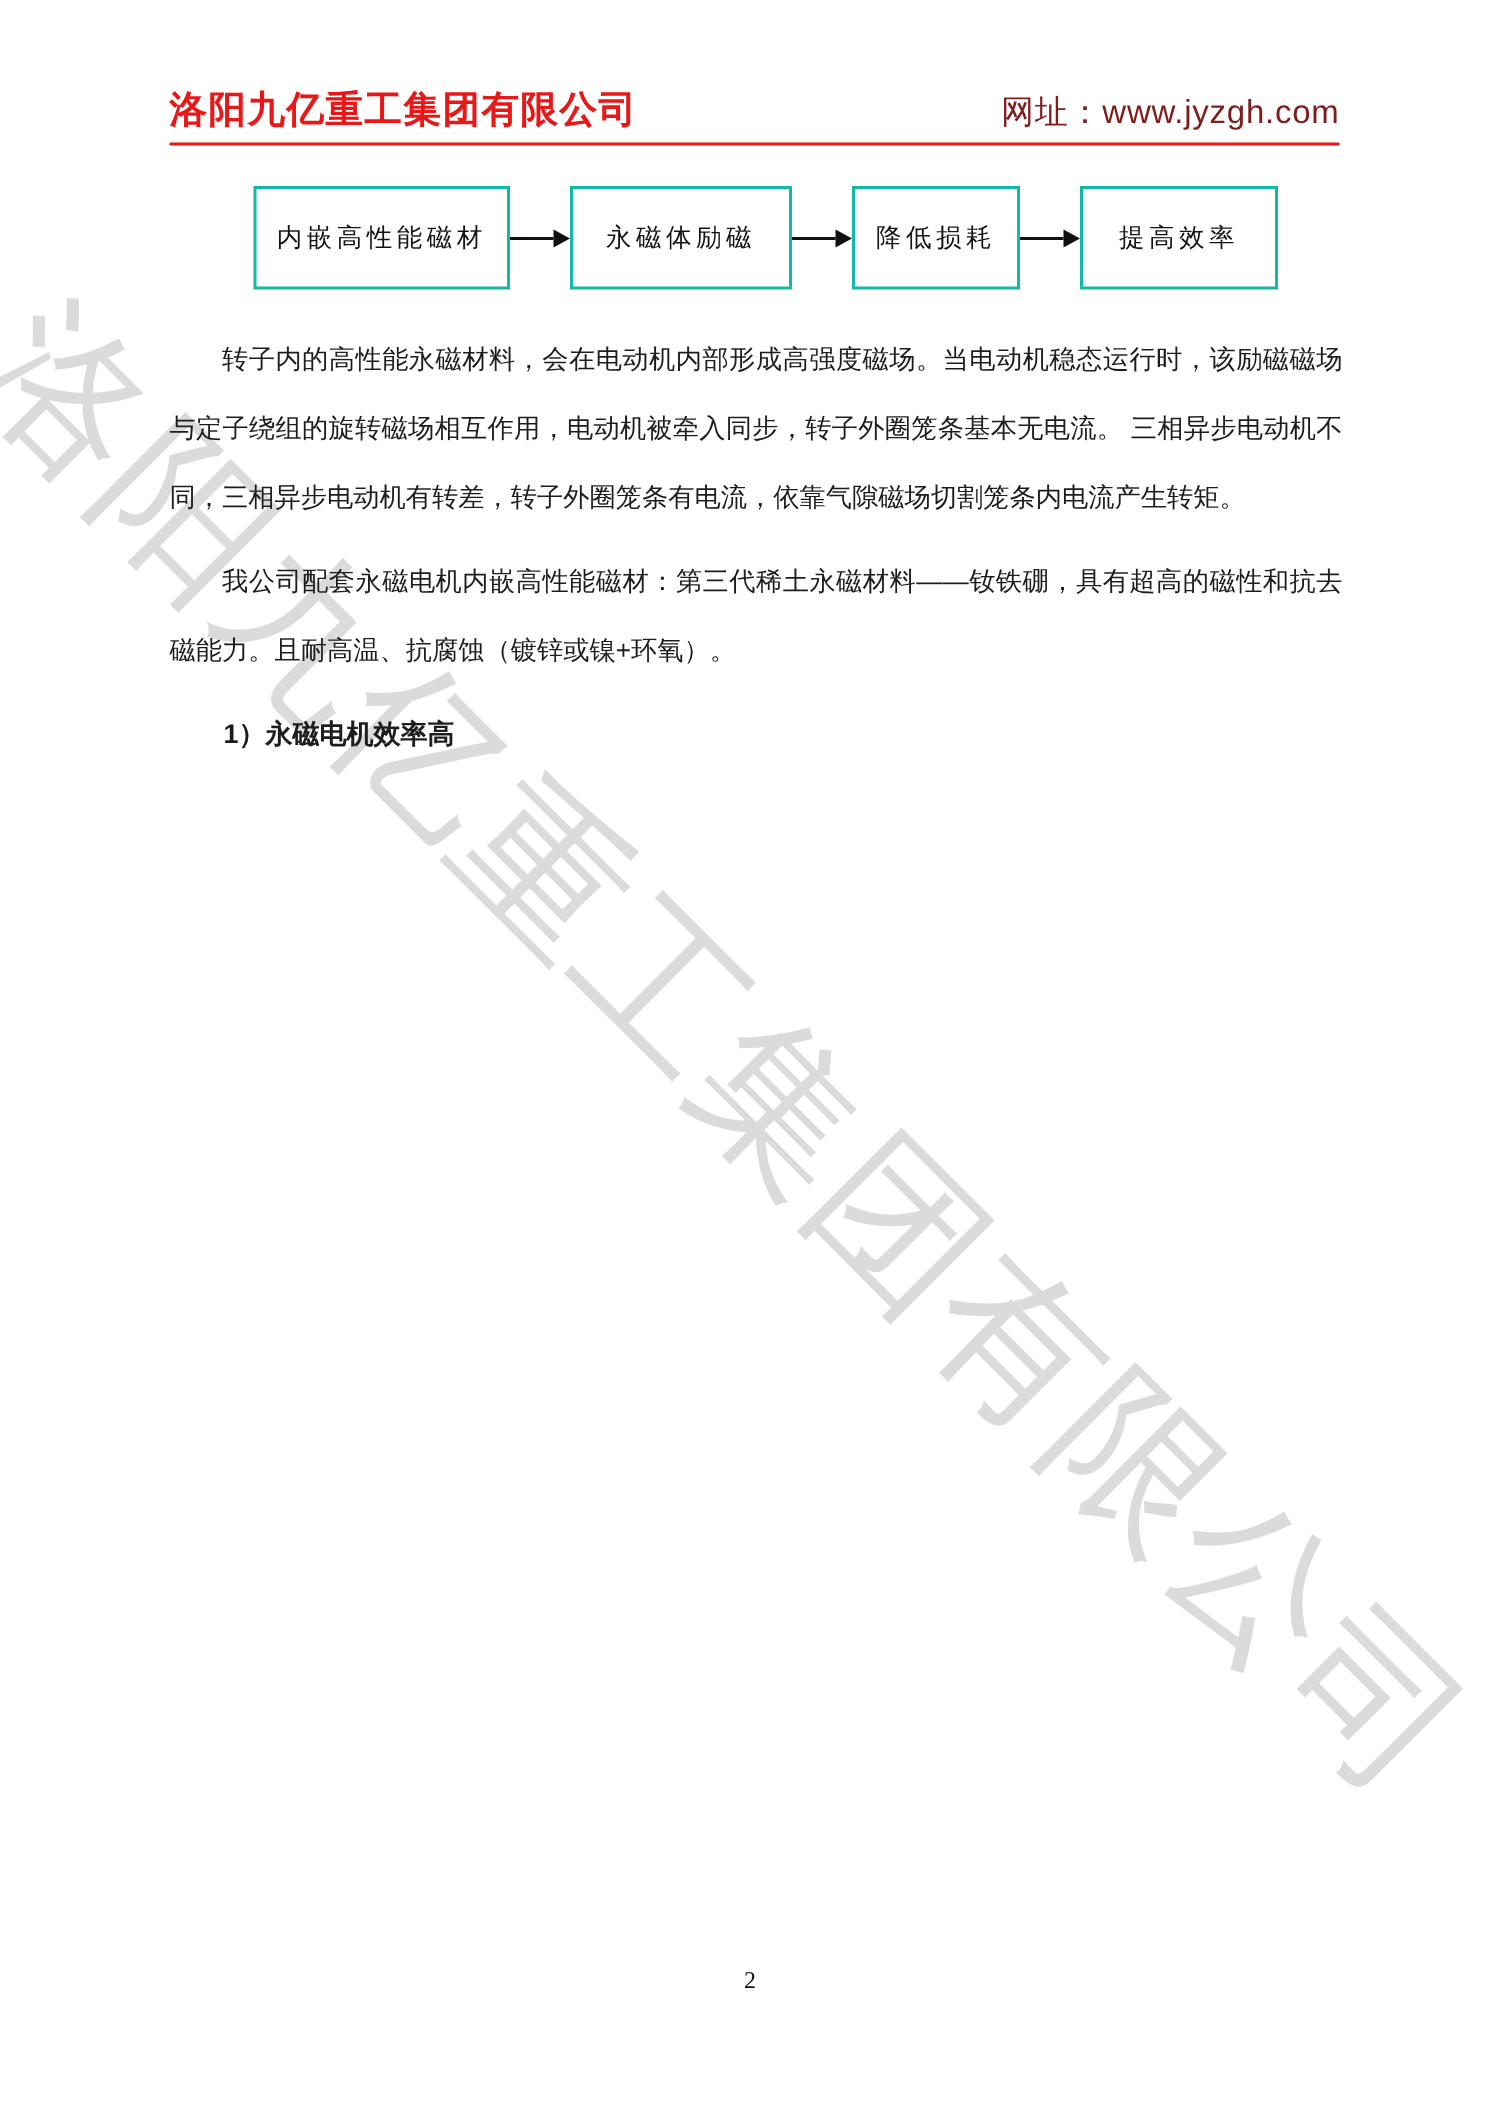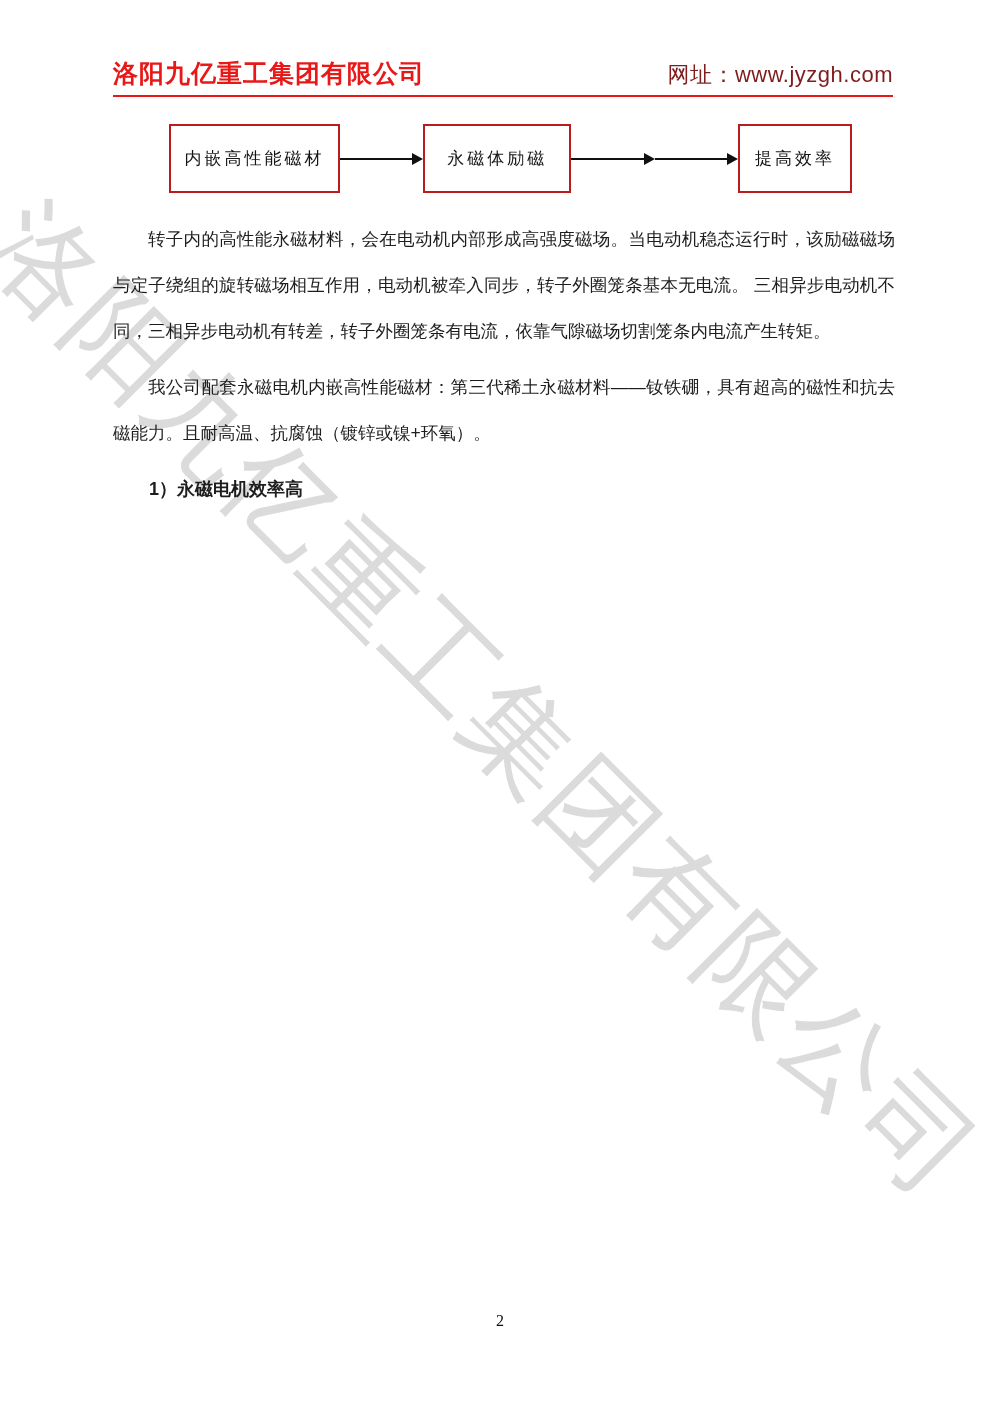--- a/index.html
+++ b/index.html
@@ -28,29 +28,29 @@
   }
   .website{
     color:#7f1d1d;font-size:22px;letter-spacing:0.5px;line-height:1.1;
   }
   
   .flowchart{
     position:absolute;left:169px;top:124px;width:683px;height:69px;z-index:2;
     display:flex;align-items:center;
   }
   .flow-box{
-    box-sizing:border-box;height:69px;border:2px solid #b91c1c;background:#fff;
+    box-sizing:border-box;height:69px;border:2px solid #14b8a6;background:#fff;
     display:flex;align-items:center;justify-content:center;
     font-family:"Liberation Serif",serif;font-size:17px;color:#141414;
     letter-spacing:3px;white-space:nowrap;
   }
   .flow-box.w1{width:171px;}
   .flow-box.w2{width:148px;}
   .flow-box.w3{width:112px;}
-  .flow-box.w4{width:114px;}
+  .flow-box.w4{width:132px;}
   .flow-arrow{flex:1;display:flex;align-items:center;min-width:40px;}
   .flow-arrow .shaft{flex:1;height:2px;background:#101010;}
   .flow-arrow .head{
     width:0;height:0;
     border-left:11px solid #101010;
     border-top:6px solid transparent;
     border-bottom:6px solid transparent;
   }
   
   .content{
@@ -82,20 +82,21 @@
   <div class="flow-box w1">内嵌高性能磁材</div>
   <div class="flow-arrow">
     <div class="shaft"></div>
     <div class="head"></div>
   </div>
   <div class="flow-box w2">永磁体励磁</div>
   <div class="flow-arrow">
     <div class="shaft"></div>
     <div class="head"></div>
   </div>
+  <div class="flow-box w3">降低损耗</div>
   <div class="flow-arrow">
     <div class="shaft"></div>
     <div class="head"></div>
   </div>
   <div class="flow-box w4">提高效率</div>
 </div>
 
 <div class="content">
   <p>转子内的高性能永磁材料，会在电动机内部形成高强度磁场。当电动机稳态运行时，该励磁磁场与定子绕组的旋转磁场相互作用，电动机被牵入同步，转子外圈笼条基本无电流。 三相异步电动机不同，三相异步电动机有转差，转子外圈笼条有电流，依靠气隙磁场切割笼条内电流产生转矩。</p>
   <p>我公司配套永磁电机内嵌高性能磁材：第三代稀土永磁材料——钕铁硼，具有超高的磁性和抗去磁能力。且耐高温、抗腐蚀（镀锌或镍+环氧）。</p>

